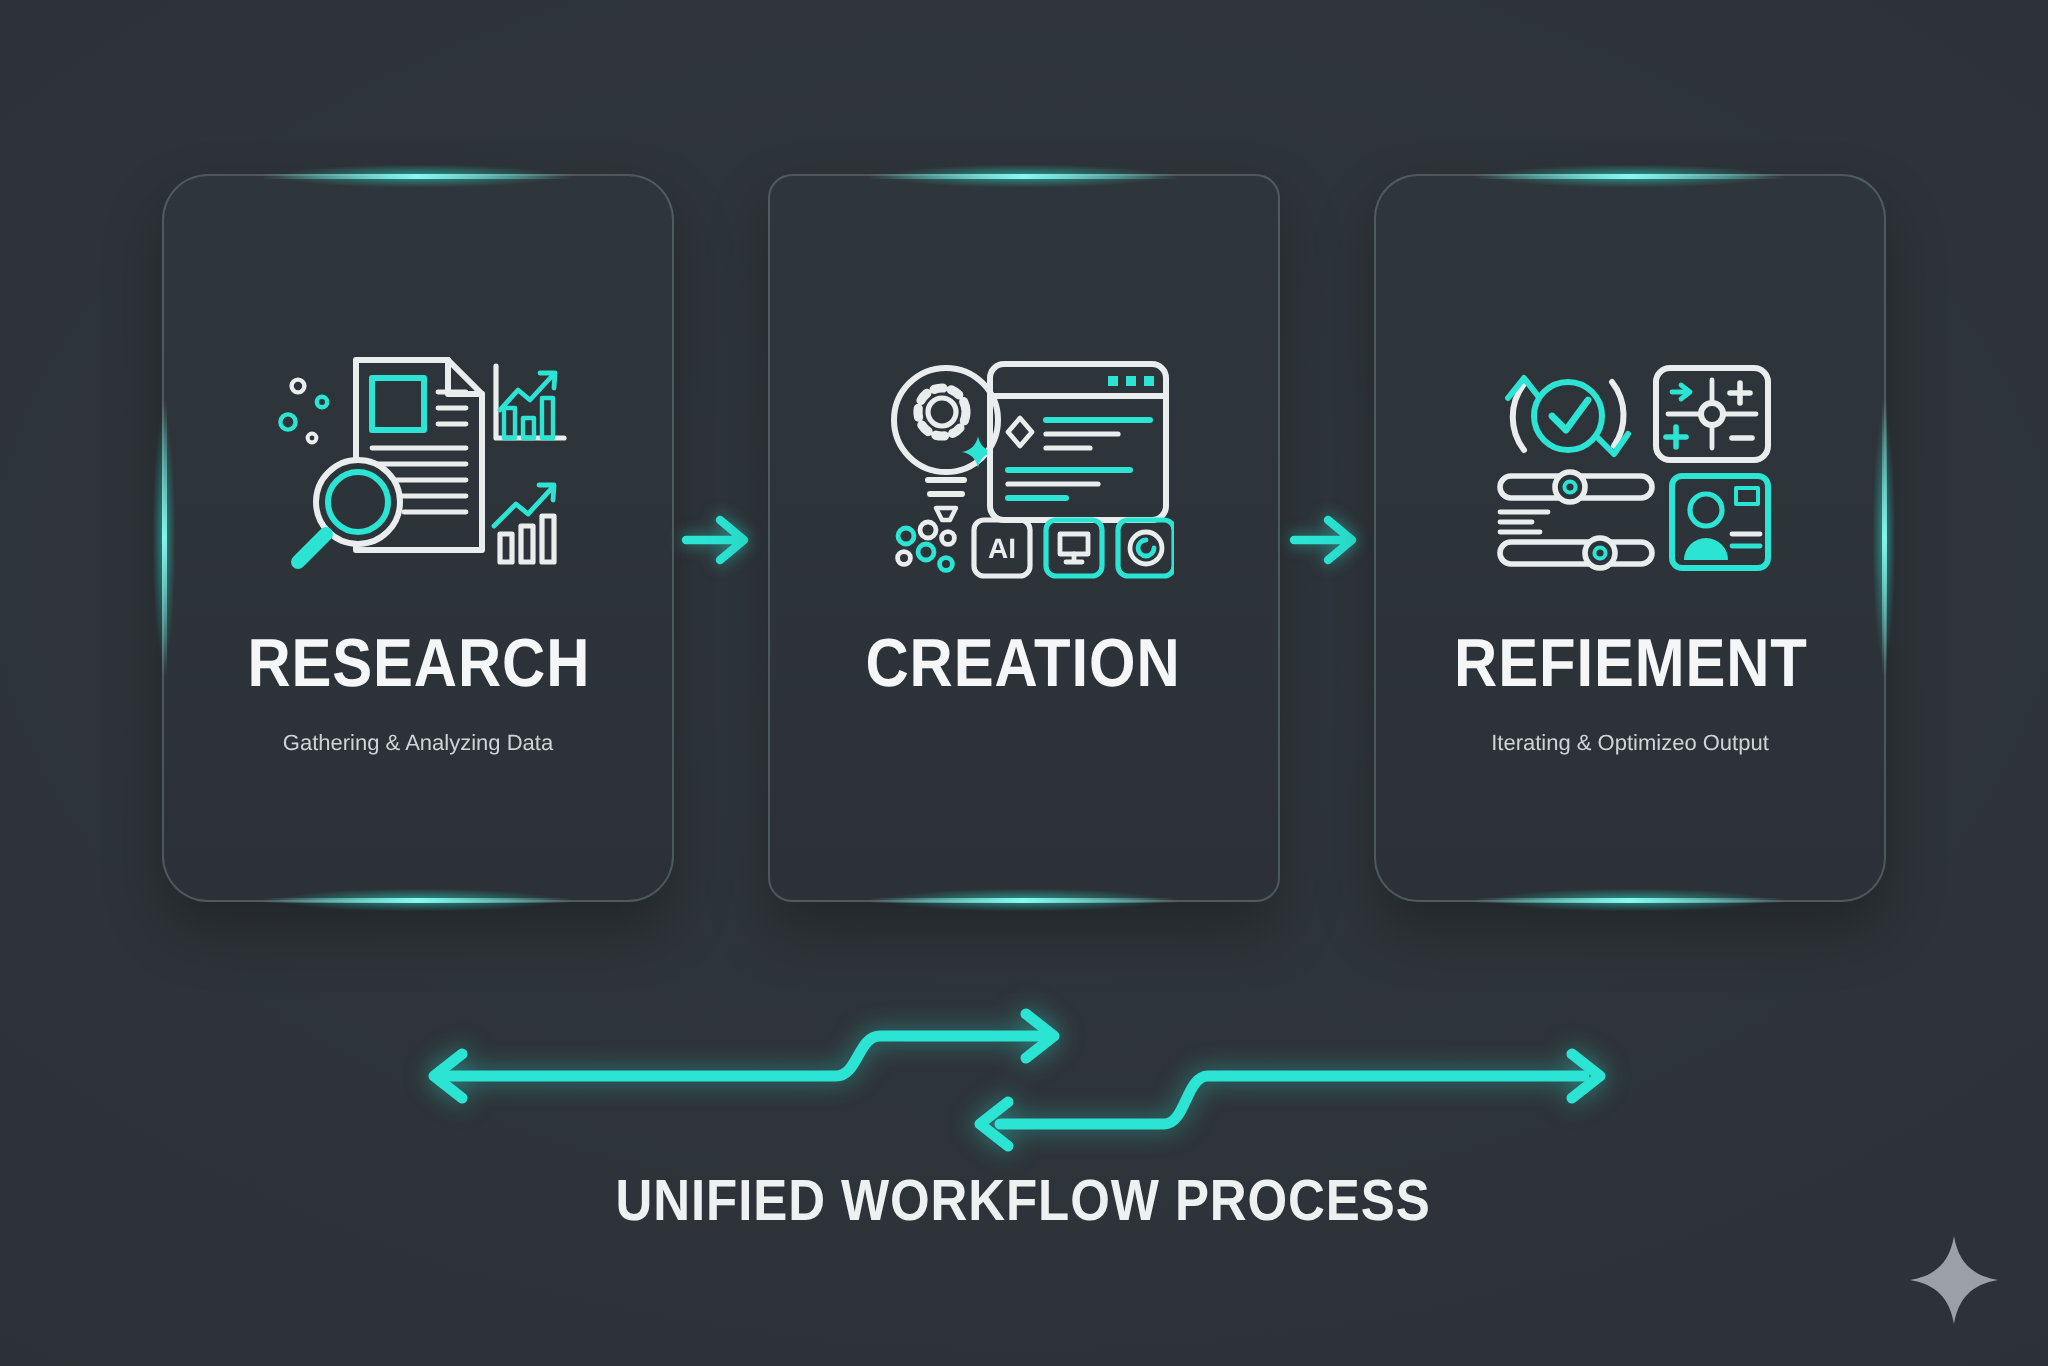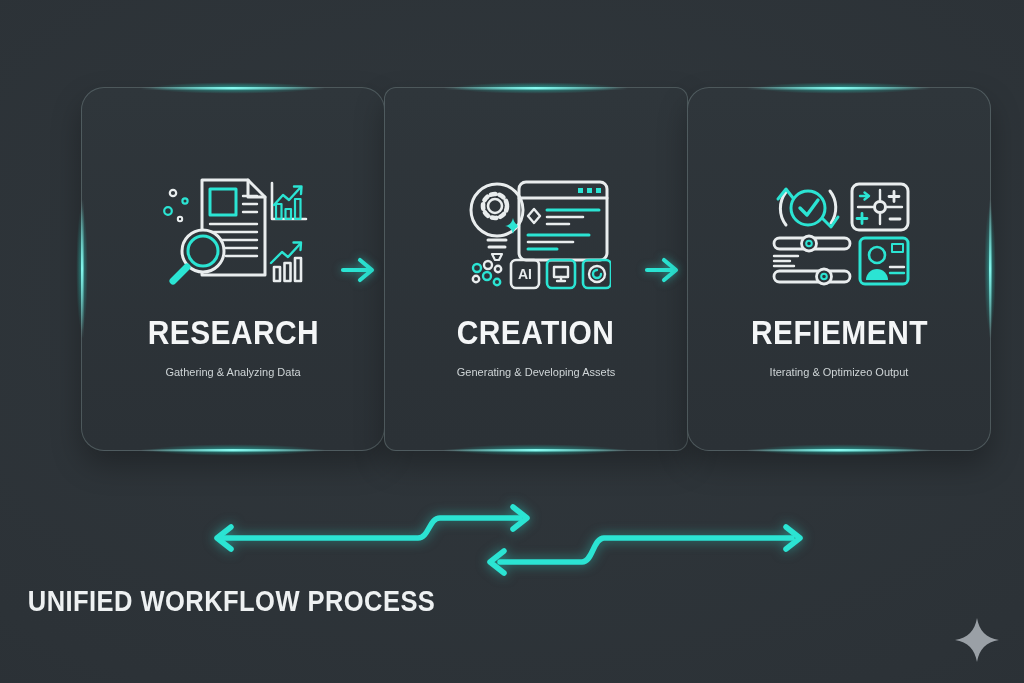--- a/index.html
+++ b/index.html
@@ -4,21 +4,21 @@
 <style>
   html,body { margin:0; padding:0; background:#1f2429; }
   .stage {
     position:relative; width:1024px; height:683px; overflow:hidden;
     font-family:"Liberation Sans", sans-serif;
     background:
       radial-gradient(130% 120% at 50% 42%, #30373c 0%, #2c3237 55%, #272c31 100%);
   }
   
   .card {
-    position:absolute; top:87px; width:304px; height:364px;
+    position:absolute; top:87px; width:256px; height:364px;
     border-radius:12px;
     border:1px solid rgba(150,170,172,0.32);
     background:linear-gradient(180deg,#2f363b 0%, #2b3136 100%);
     box-shadow:0 14px 30px rgba(0,0,0,0.28);
     display:flex; flex-direction:column; align-items:center;
     padding-top:80px; box-sizing:border-box;
   }
   .card.c1 { left:81px;border-radius:23px; }
   .card.c2 { left:384px; }
   .card.c3 { left:687px;border-radius:22px; }
@@ -61,21 +61,21 @@
     filter:drop-shadow(0 0 4px rgba(43,228,211,0.55)); }
   .connector.a1 { left:340px; }
   .connector.a2 { left:644px; }
 
   .flow-arrows {
     position:absolute; left:200px; top:500px;
     filter:drop-shadow(0 0 6px rgba(43,228,211,0.5));
   }
 
   .footer-label {
-    position:absolute; left:0; right:0; top:585px; text-align:left;
+    position:absolute; left:0; right:0; top:585px; text-align:center;
     color:#eef1f2; font-size:29px; font-weight:700; letter-spacing:0.5px;
   }
 
   .brand-logo { position:absolute; left:953px; top:616px; width:48px; height:48px; }
 </style>
 </head>
 <body>
 
 <div class="stage">
 
@@ -163,21 +163,20 @@
         <rect x="86" y="92" width="28" height="28" rx="5" stroke="#2be4d3" stroke-width="2.6"></rect>
         <rect x="93" y="99" width="14" height="10" stroke="#e9edee" stroke-width="2.4"></rect>
         <path d="M100 109 V112 M96 113 H104" stroke="#e9edee" stroke-width="2.4"></path>
 
         <rect x="122" y="92" width="28" height="28" rx="5" stroke="#2be4d3" stroke-width="2.6"></rect>
         <circle cx="136" cy="106" r="8" stroke="#e9edee" stroke-width="2.4"></circle>
         <path d="M136 102 a4 4 0 1 0 4 4" stroke="#2be4d3" stroke-width="2.4"></path>
       </svg>
     </div>
     <h2 class="card-title"><span class="squeeze">CREATION</span></h2>
-    <p class="card-sub">Generating &amp; Developing Assets</p>
   </section>
 
   <div class="connector a2">
     <svg width="40" height="32" viewBox="0 0 40 32" fill="none">
       <path d="M3 16 H28 M20 6 L32 16 L20 26" stroke="#2be4d3" stroke-width="4.2" stroke-linecap="round" stroke-linejoin="round"></path>
     </svg>
   </div>
 
   <section class="card c3">
     <div class="glow h top"></div>

